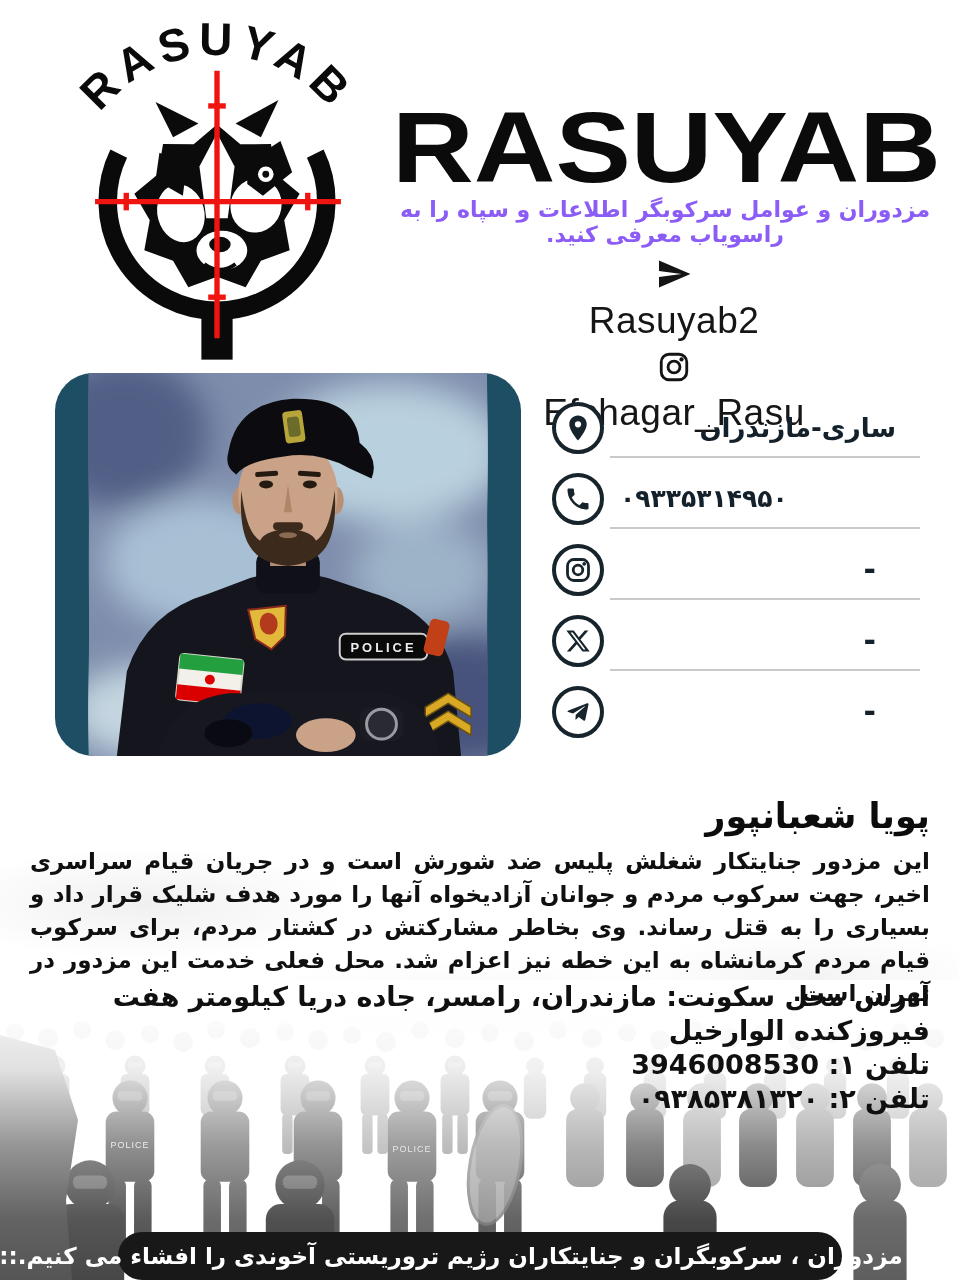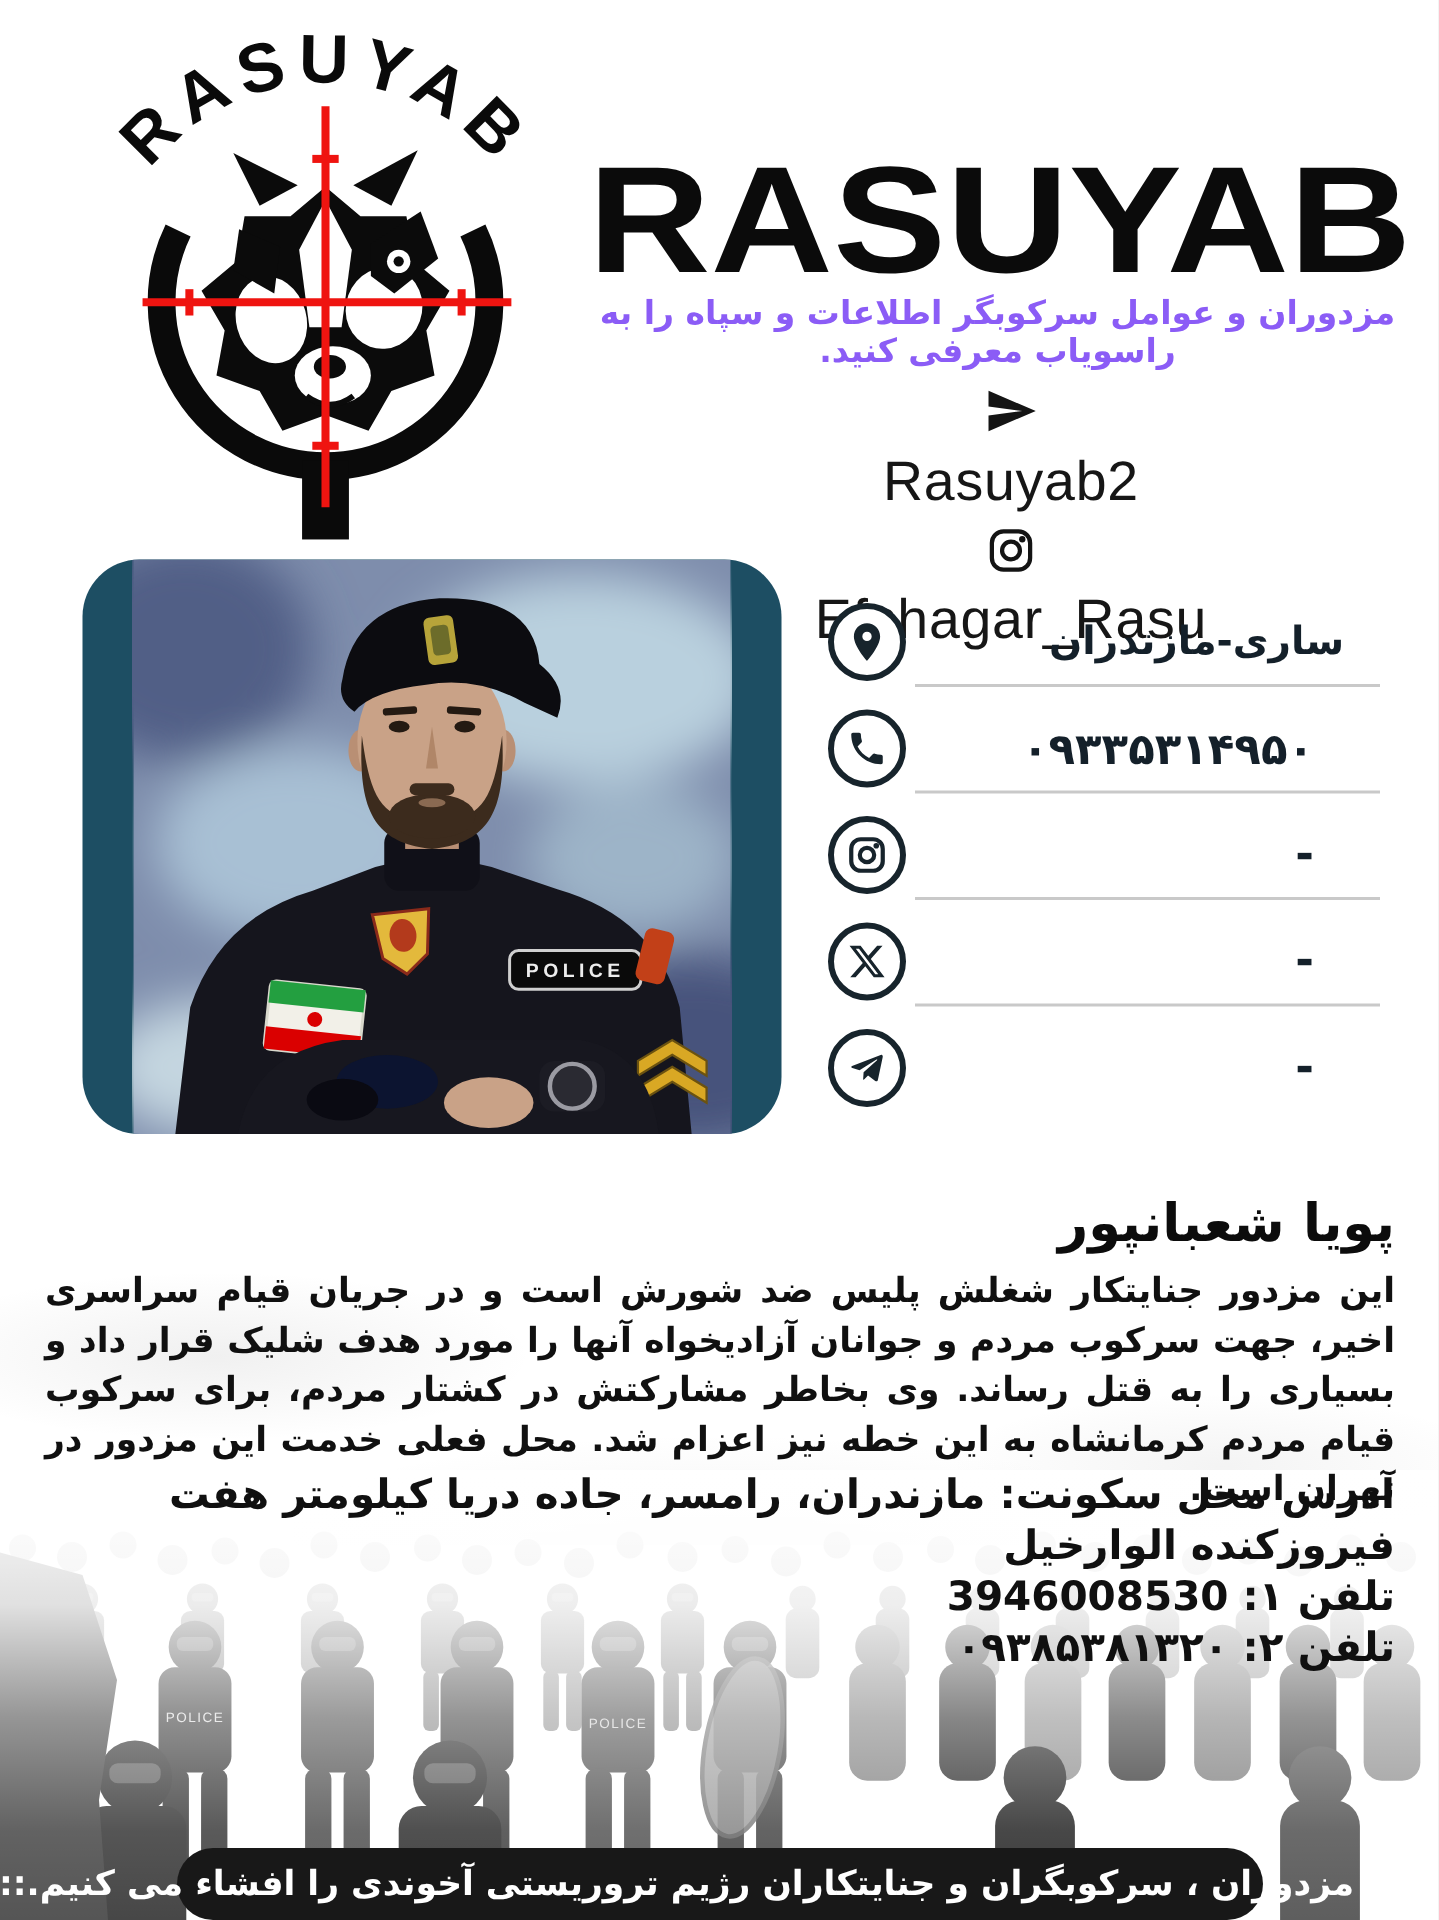--- a/index.html
+++ b/index.html
@@ -23,21 +23,21 @@
   .photo-card{position:absolute;left:55px;top:373px;width:466px;height:383px;border-radius:38px;
               background:#1d4e63;overflow:hidden;z-index:2;}
   .photo-card svg{position:absolute;left:33px;top:0;width:400px;height:383px;}
 
   .contacts{position:absolute;left:552px;top:392px;width:368px;height:365px;z-index:2;}
   .c-row{position:absolute;left:0;width:368px;height:71px;display:flex;align-items:center;}
   .c-ic{flex:0 0 auto;width:52px;height:52px;border-radius:50%;border:4px solid #17242c;
         background:#fff;box-sizing:border-box;display:flex;align-items:center;justify-content:center;}
   .c-val{flex:1;direction:rtl;font-weight:700;color:#14202a;padding-right:44px;}
   .v-loc{font-size:26px;padding-right:24px;}
-  .v-num{font-size:29px;text-align:right;letter-spacing:1px;}
+  .v-num{font-size:25px;text-align:left;letter-spacing:1px;margin-left:16px;}
   .v-dash{font-size:30px;text-align:right;}
   .c-sep{position:absolute;left:58px;right:0;border-top:2px solid #c9c9c9;}
 
   
   .wash{position:absolute;left:0;top:820px;width:959px;height:210px;z-index:0;
         background:radial-gradient(ellipse 300px 80px at 15% 40%, rgba(110,110,110,.10), transparent 70%),
                    radial-gradient(ellipse 260px 70px at 85% 75%, rgba(110,110,110,.08), transparent 70%),
                    radial-gradient(ellipse 420px 90px at 50% 95%, rgba(110,110,110,.07), transparent 70%);}
   .bio-name{position:absolute;right:29px;top:796px;direction:rtl;font-size:35px;font-weight:700;
             color:#0c0c0c;z-index:2;}

